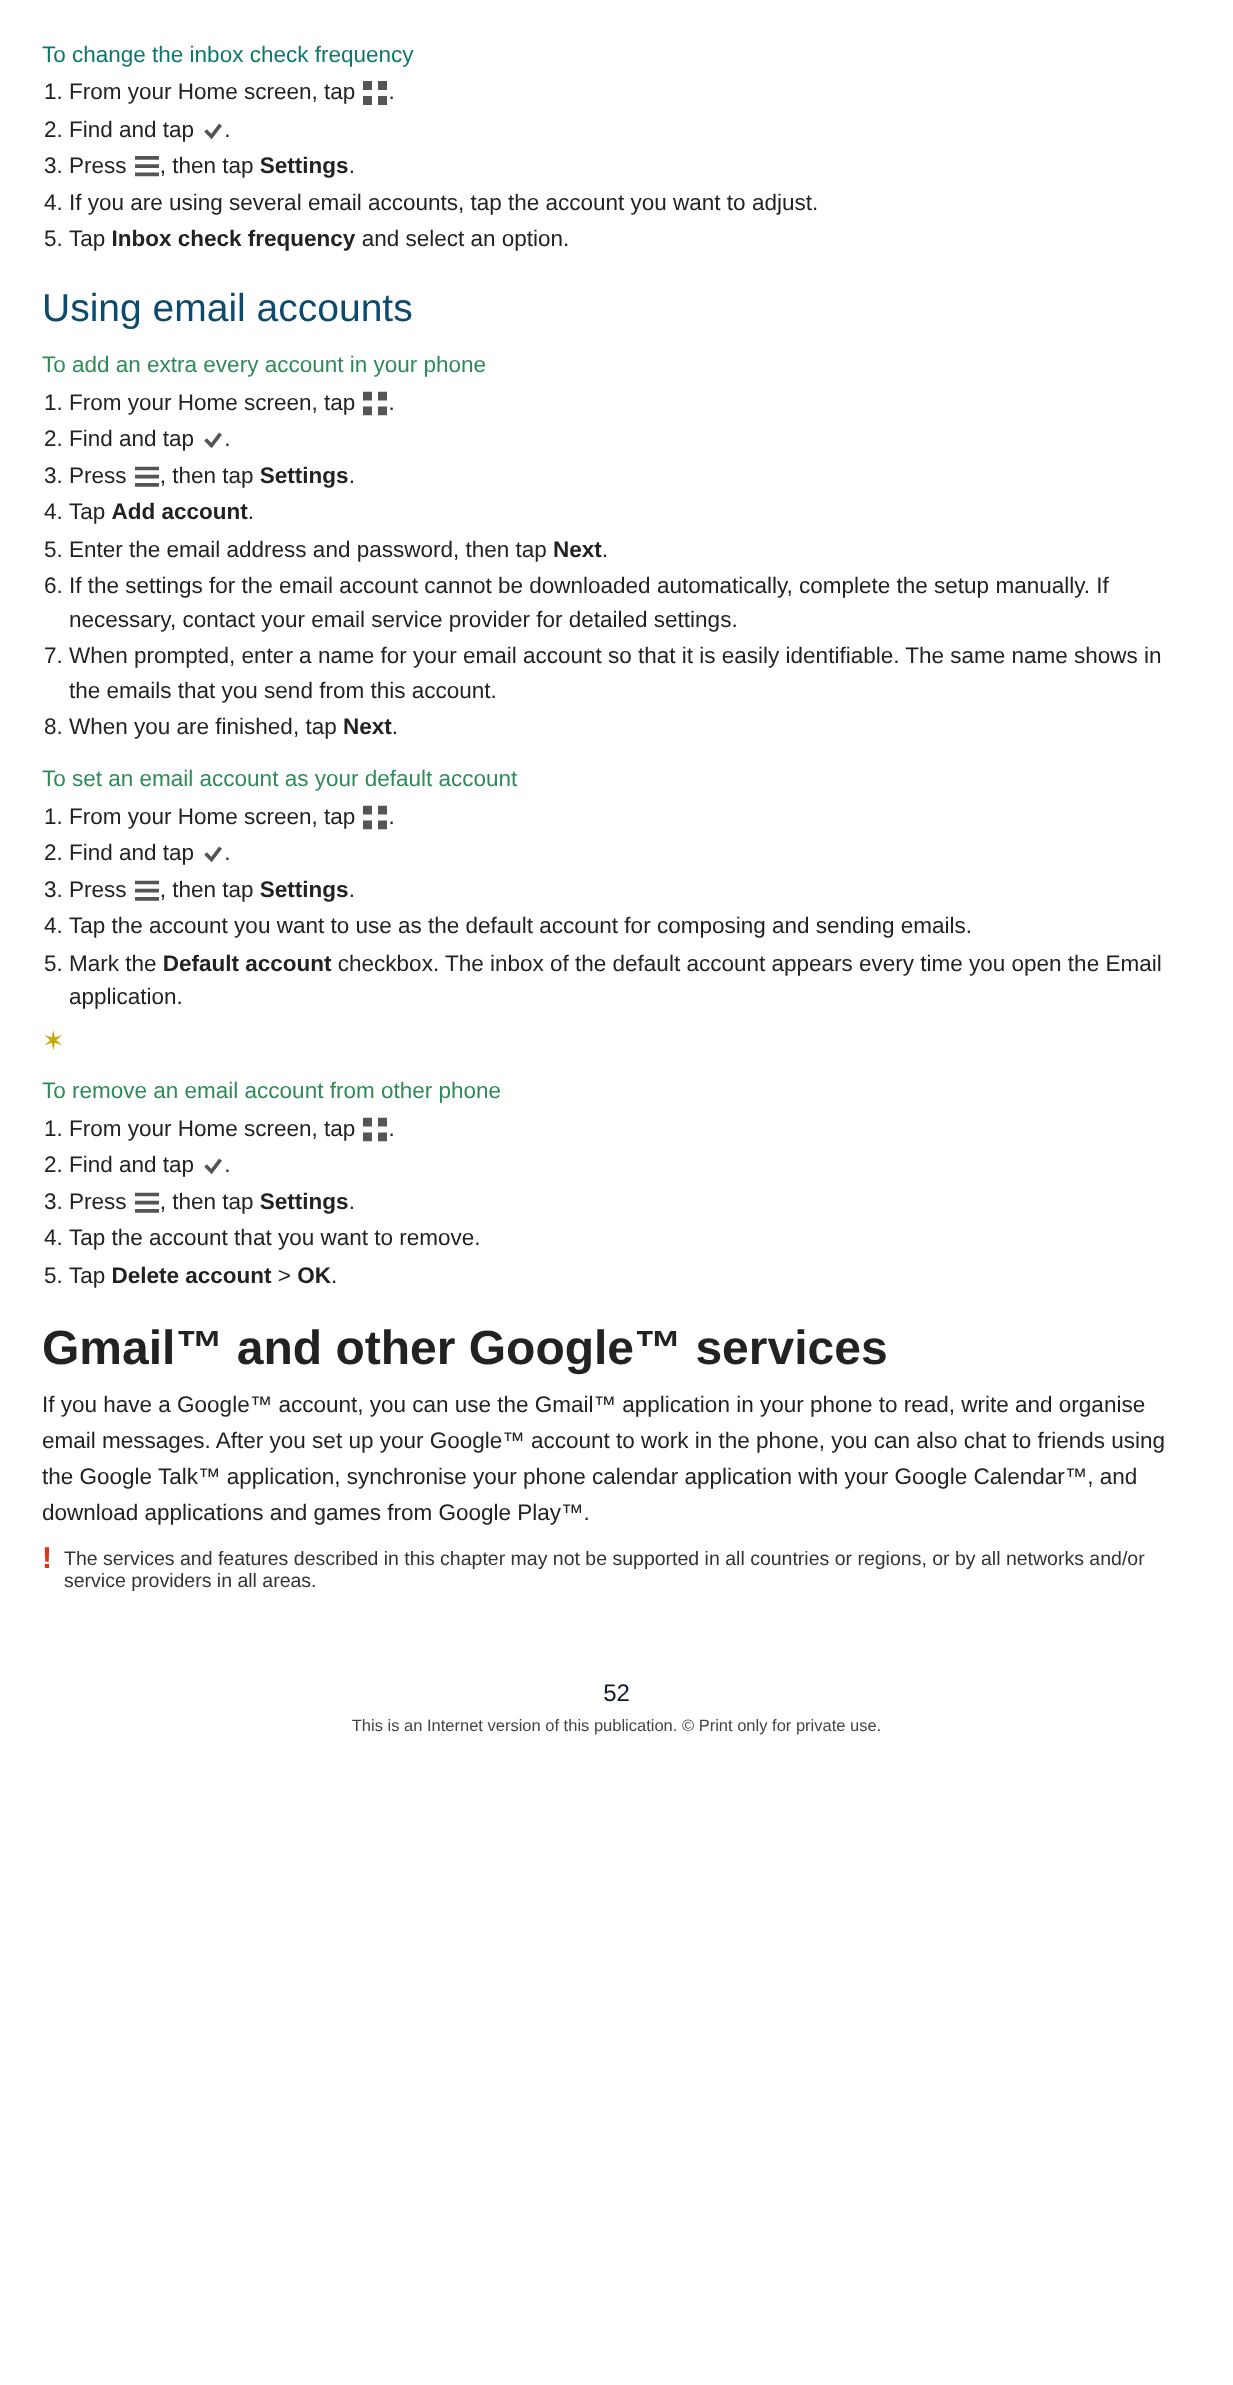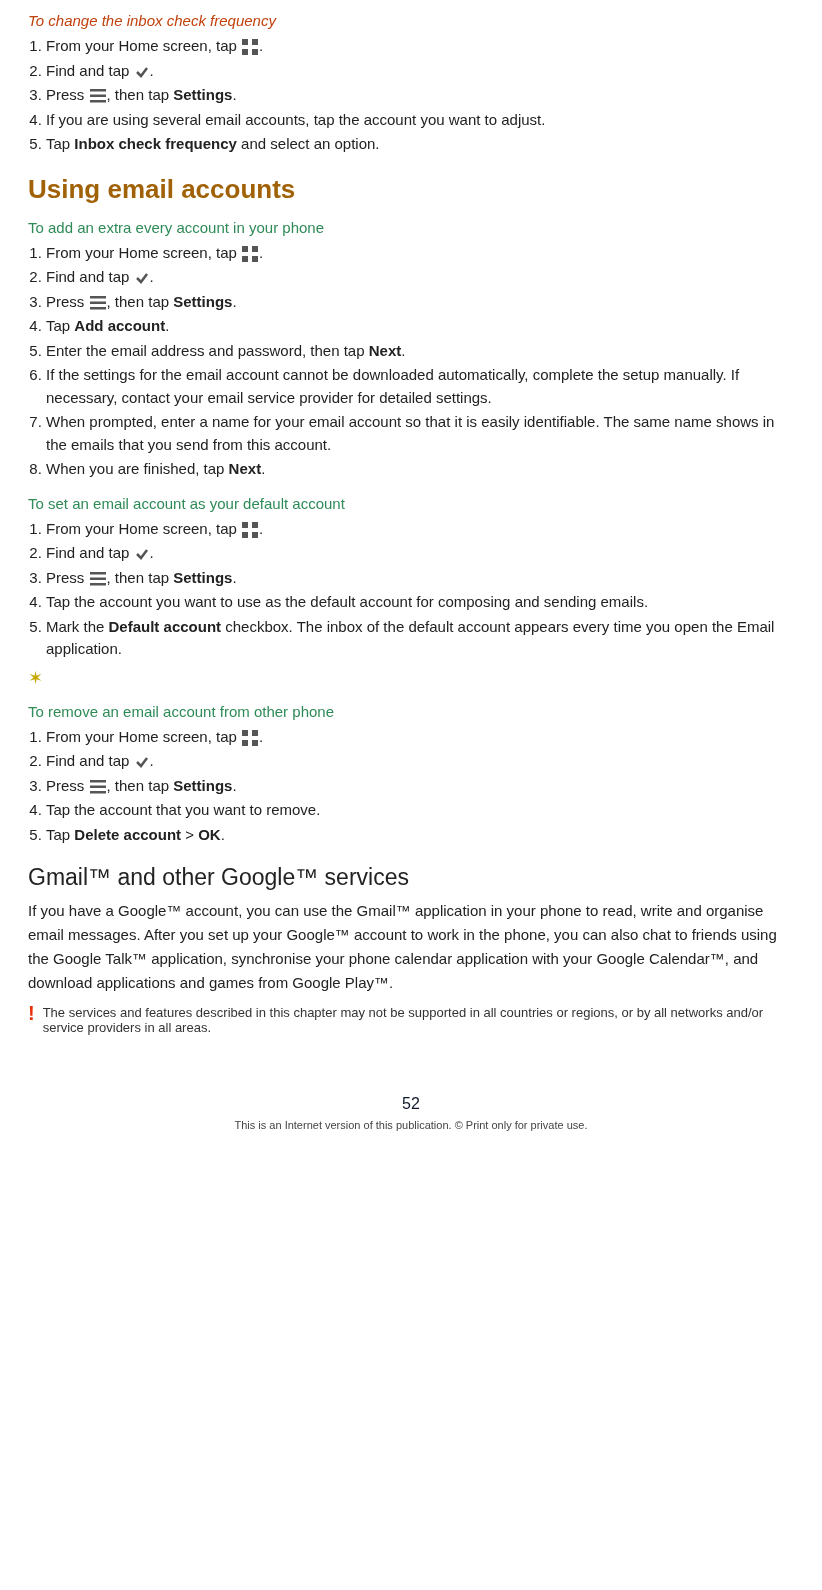--- a/index.html
+++ b/index.html
@@ -23,23 +23,23 @@
       margin-bottom: 8px;
     }
     ol li {
       margin-bottom: 2px;
       line-height: 1.5;
       font-size: 15px;
     }
     .bold { font-weight: bold; }
     .section-title {
       font-size: 26px;
-      font-weight: bold;
+      font-weight: normal;
       margin: 18px 0 14px 0;
-      color: #a16207;
+      color: #0c4a6e;
     }
     .tip-row {
       display: flex;
       align-items: flex-start;
       margin: 8px 0 10px 0;
       font-size: 13px;
       color: #333;
     }
     .tip-icon {
       color: #c8a800;
@@ -57,22 +57,22 @@
     }
     .warning-icon {
       color: #e8300a;
       font-size: 20px;
       font-weight: bold;
       margin-right: 8px;
       margin-top: -3px;
       flex-shrink: 0;
     }
     .gmail-section-title {
-      font-size: 23px;
-      font-weight: normal;
+      font-size: 32px;
+      font-weight: bold;
       margin: 18px 0 8px 0;
       color: #222;
     }
     .gmail-para {
       font-size: 15px;
       line-height: 1.6;
       margin-bottom: 10px;
     }
     .footer-area {
       margin-top: 60px;
@@ -107,21 +107,21 @@
       width: 14px;
       height: 14px;
       vertical-align: middle;
       margin: 0 1px;
     }
     .subsection-gap { margin-top: 14px; }
   </style>
 </head>
 <body>
 
-<p class="section-heading-blue" style="color:#c2410c; margin-top:4px;font-style:italic;">To change the inbox check frequency</p>
+<p class="section-heading-blue" style="color:#0f766e; margin-top:20px;">To change the inbox check frequency</p>
 
 <ol>
   <li>
     From your Home screen, tap
     <svg class="icon-grid" viewBox="0 0 16 16">
       <rect x="0" y="0" width="6" height="6" fill="#555"></rect>
         <rect x="10" y="0" width="6" height="6" fill="#555"></rect>
       <rect x="0" y="10" width="6" height="6" fill="#555"></rect>
         <rect x="10" y="10" width="6" height="6" fill="#555"></rect>
     </svg>.

